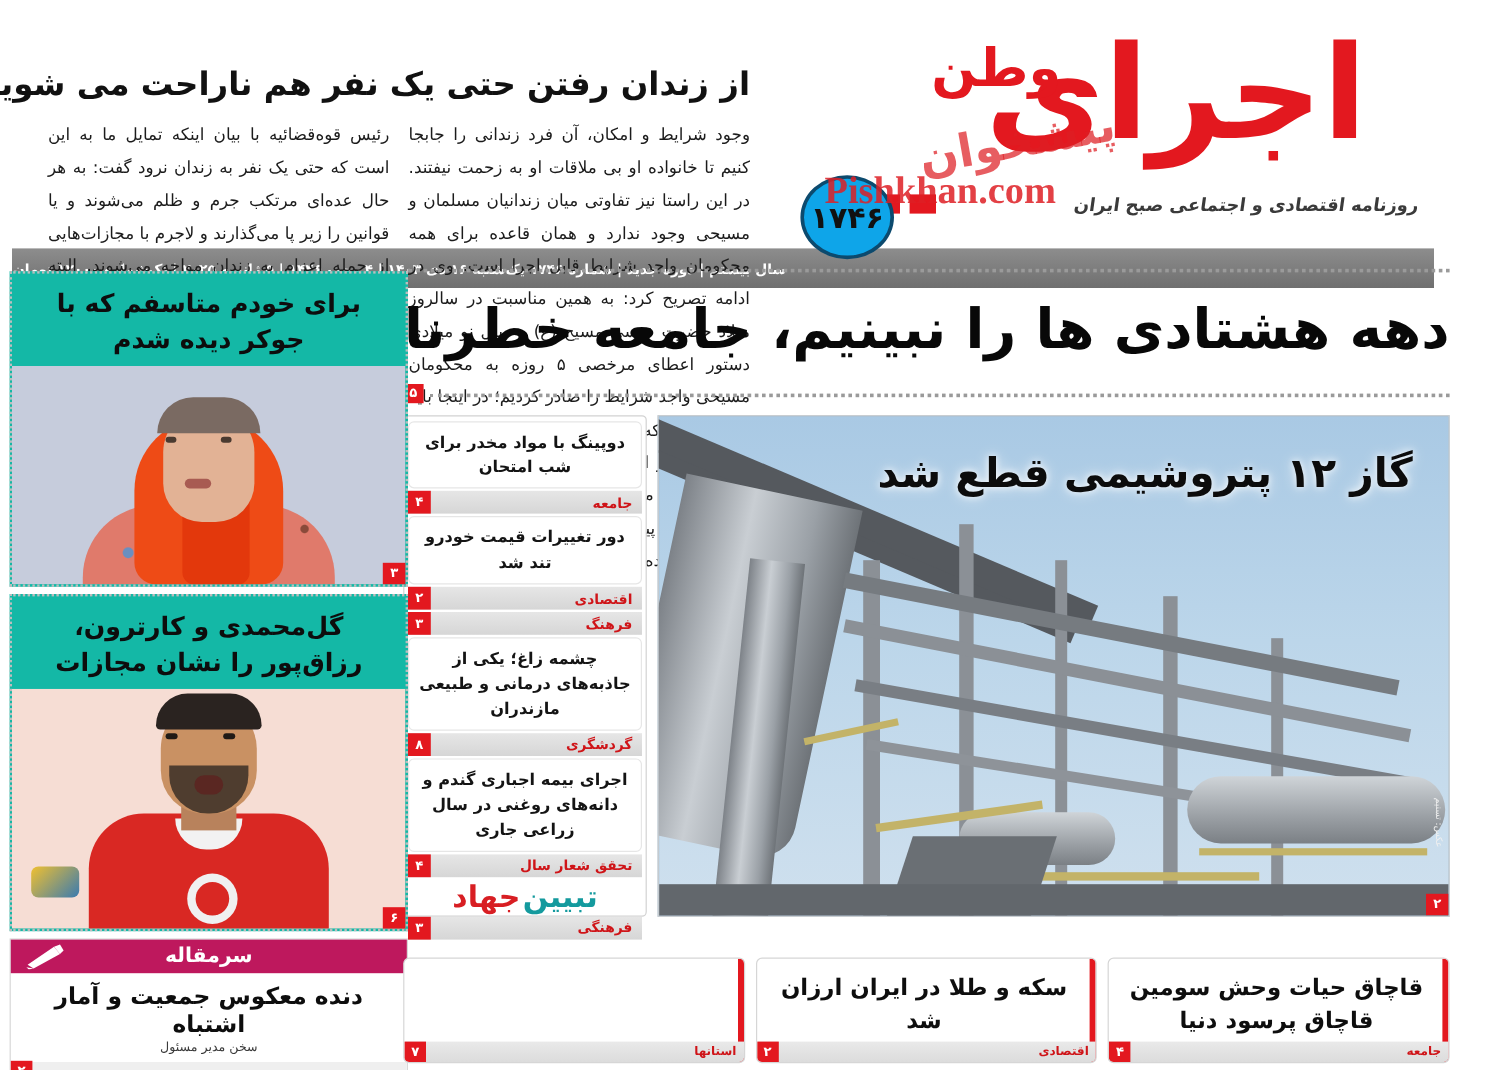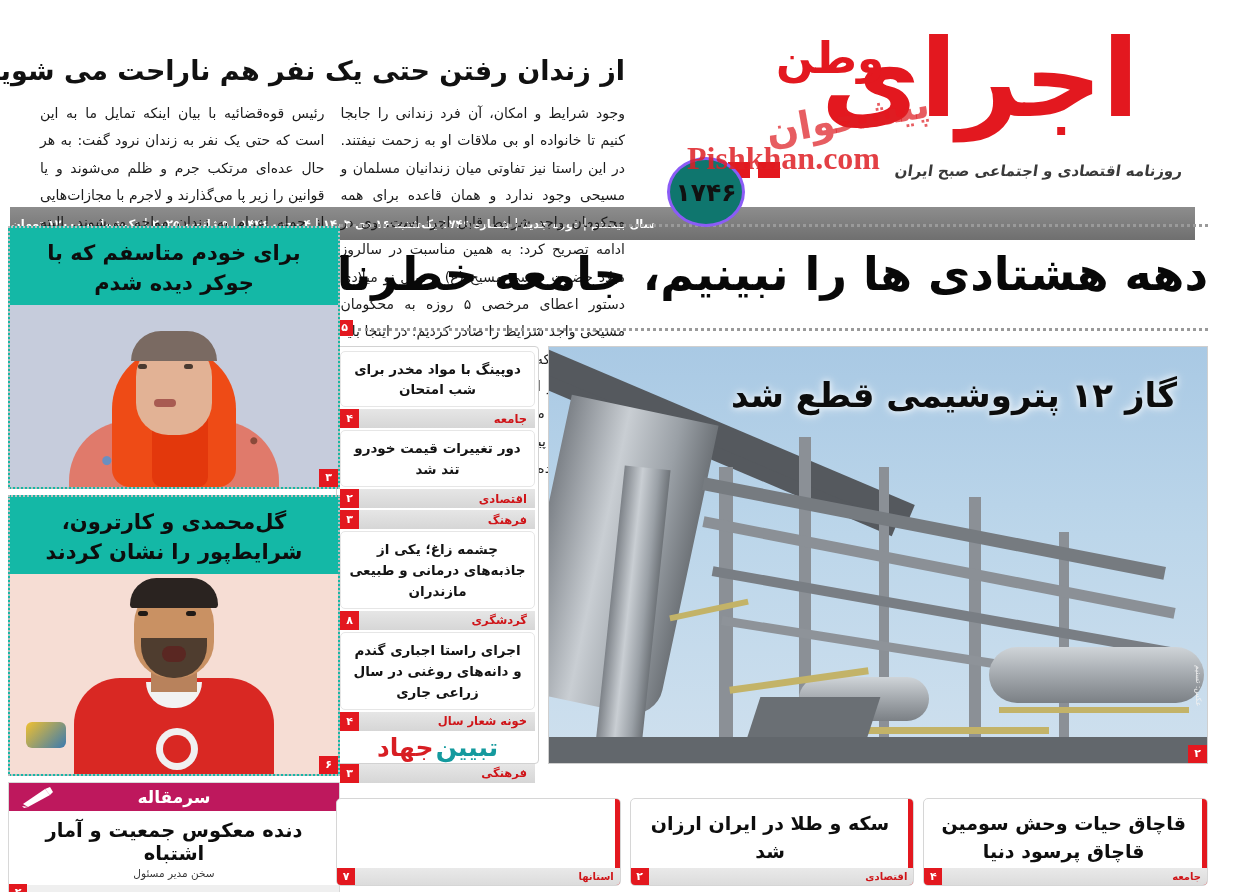--- a/index.html
+++ b/index.html
@@ -71,28 +71,28 @@
   }
   .logo-squares i {
     display: block;
     width: 22px; height: 16px;
     background: #e3181f;
   }
 
   .issue-circle {
     position: absolute;
     right: 505px;
-    top: 157px;
+    top: 146px;
     width: 78px; height: 70px;
-    border: 3px solid #8b5cf6;
+    border: 3px solid #0c4a6e;
     border-radius: 50%;
     display: flex;
     align-items: center;
     justify-content: center;
-    background: #0f766e;
+    background: #0ea5e9;
     z-index: 5;
   }
   .issue-circle span {
     font-size: 25px;
     font-weight: bold;
     color: #111;
     letter-spacing: -1px;
   }
 
   .date-bar {
@@ -707,24 +707,24 @@
         <span class="pg-badge">۳</span>
         <span class="cat-label">فرهنگ</span>
       </div>
 
       <div class="sl-item">چشمه زاغ؛ یکی از جاذبه‌های درمانی و طبیعی مازندران</div>
       <div class="sl-cat">
         <span class="pg-badge">۸</span>
         <span class="cat-label">گردشگری</span>
       </div>
 
-      <div class="sl-item">اجرای راستا اجباری گندم و دانه‌های روغنی در سال زراعی جاری</div>
+      <div class="sl-item">اجرای بیمه اجباری گندم و دانه‌های روغنی در سال زراعی جاری</div>
       <div class="sl-cat">
         <span class="pg-badge">۴</span>
-        <span class="cat-label">خونه شعار سال</span>
+        <span class="cat-label">تحقق شعار سال</span>
       </div>
 
       <div class="sl-logo">
         <span class="jt-teal">تبیین</span>
         <span class="jt-red">جهاد</span>
       </div>
       <div class="sl-cat">
         <span class="pg-badge">۳</span>
         <span class="cat-label">فرهنگی</span>
       </div>
@@ -746,21 +746,21 @@
       <div class="p1-face"></div>
       <div class="p1-hair"></div>
       <div class="p1-eye" style="bottom:118px; left:128px;"></div>
       <div class="p1-eye" style="bottom:118px; left:174px;"></div>
       <div class="p1-mouth" style="bottom:80px; left:144px;"></div>
       <div class="rc-pg">۳</div>
     </div>
   </div>
 
   <div class="rc-card">
-    <div class="rc-title">گل‌محمدی و کارترون، شرایط‌پور را نشان کردند</div>
+    <div class="rc-title">گل‌محمدی و کارترون، رزاق‌پور را نشان مجازات</div>
     <div class="rc-photo" style="height:200px;">
       <div class="p2-bg"></div>
       <div class="p2-jersey"></div>
       <div class="p2-collar"></div>
       <div class="p2-badge-circ"></div>
       <div class="p2-armband"></div>
       <div class="p2-neck"></div>
       <div class="p2-face"></div>
       <div class="p2-beard"></div>
       <div class="p2-hair"></div>

